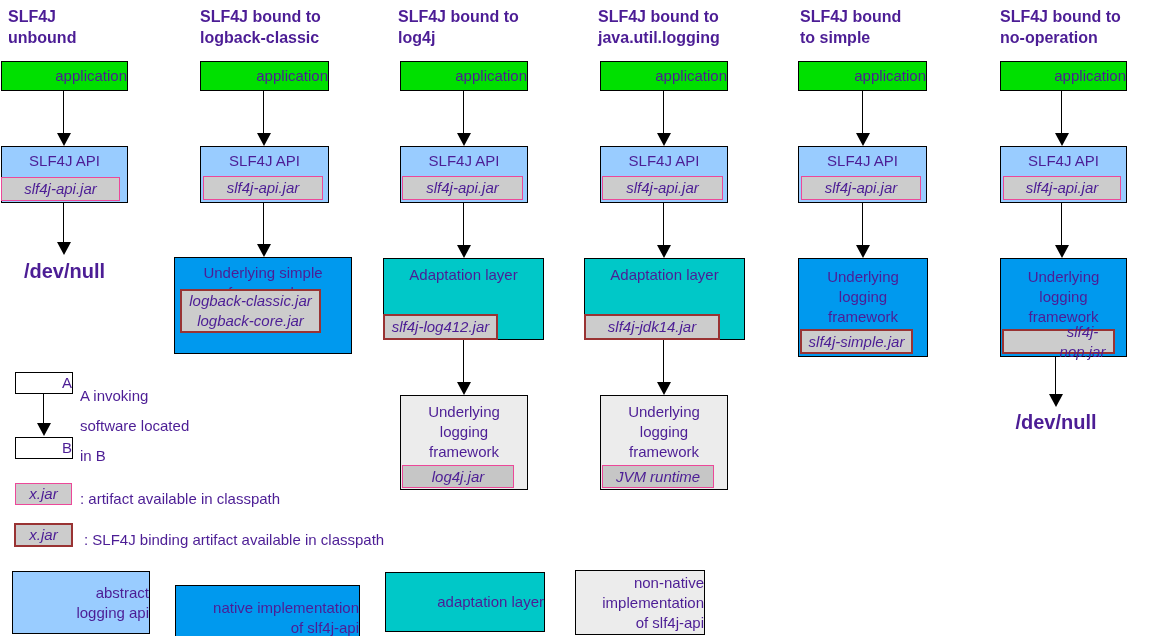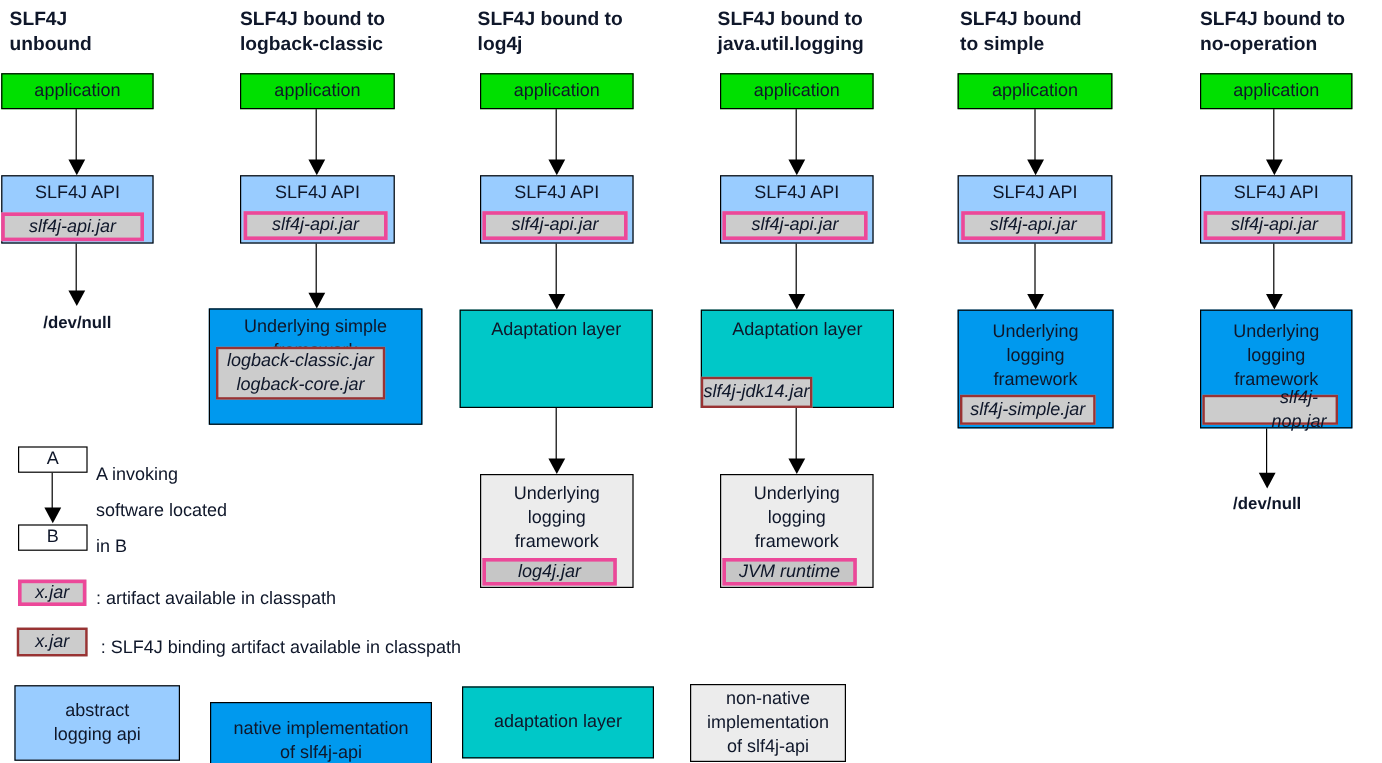--- a/index.html
+++ b/index.html
@@ -1,57 +1,57 @@
 <!DOCTYPE html>
 <html style="--application: #00e000; --abstract_api: #99ccff; --native_impl: #0099ee; --adaptation: #00c8c8; --non_native: #ececec; --jar: #cccccc; --jar_dark: #c6c6c6; --binding_border: #993333;"><head>
 <meta charset="utf-8">
 <style>
   html,body{margin:0;padding:0;background:#fff;}
   #stage{
     position:relative;width:1152px;height:636px;background:#ffffff;
-    font-family:"Liberation Sans", sans-serif;color:#0f172a;overflow:hidden;
+    font-family:"Liberation Sans", sans-serif;color:#4c1d95;overflow:hidden;
   }
   .title{
     position:absolute;font-weight:bold;font-size:16px;line-height:21px;
     white-space:pre-line;
   }
   .box{
     position:absolute;border:1px solid #000;box-sizing:border-box;
     font-size:15px;text-align:center;
   }
   .c-app{background:var(--application);}
   .c-api{background:var(--abstract_api);}
   .c-native{background:var(--native_impl);}
   .c-adapt{background:var(--adaptation);}
   .c-nonnative{background:var(--non_native);}
   .c-white{background:#ffffff;}
   .lbl{
     position:absolute;left:0;right:0;white-space:pre-line;line-height:20px;
   }
-  .vcenter{top:50%;transform:translateY(-50%);}
+  .vcenter{top:50%;transform:translateY(-50%);text-align:right;}
   .jar{
-    position:absolute;background:var(--jar);border:3px solid #ec4899;
+    position:absolute;background:var(--jar);border:1px solid #ec4899;
     box-sizing:border-box;font-style:italic;font-size:15px;line-height:20px;
     display:flex;align-items:center;justify-content:center;white-space:pre-line;
     text-align:center;
   }
   .jar-dark{background:var(--jar_dark);}
   .binding{border:2px solid var(--binding_border);}
   .arrow{position:absolute;width:16px;}
   .arrow::before{
     content:"";position:absolute;left:50%;margin-left:-1px;top:0;bottom:7px;
     width:1px;background:#000;
   }
   .arrow::after{
     content:"";position:absolute;left:50%;transform:translateX(-50%);bottom:0;
     width:0;height:0;border-left:7px solid transparent;
     border-right:7px solid transparent;border-top:13px solid #000;
   }
   .devnull{
-    position:absolute;font-weight:bold;font-size:14px;text-align:center;
+    position:absolute;font-weight:bold;font-size:20px;text-align:center;
   }
   .caption{
     position:absolute;font-size:15px;line-height:30px;white-space:pre-line;
   }
 </style>
 </head>
 <body>
 
 <div id="stage">
 
@@ -92,20 +92,21 @@
     <span class="lbl vcenter">application</span>
   </div>
   <div class="arrow" style="left:456px;top:91px;height:55px;"></div>
   <div class="box c-api" style="left:400px;top:146px;width:128px;height:57px;">
     <span class="lbl" style="top:4px;">SLF4J API</span>
     <div class="jar" style="left:1px;bottom:2px;width:121px;height:24px;">slf4j-api.jar</div>
   </div>
   <div class="arrow" style="left:456px;top:203px;height:55px;"></div>
   <div class="box c-adapt" style="left:383px;top:258px;width:161px;height:82px;">
     <span class="lbl" style="top:6px;">Adaptation layer</span>
+    <div class="jar binding" style="left:-1px;bottom:-1px;width:115px;height:26px;">slf4j-log412.jar</div>
   </div>
   <div class="arrow" style="left:456px;top:340px;height:55px;"></div>
   <div class="box c-nonnative" style="left:400px;top:395px;width:128px;height:95px;">
     <span class="lbl" style="top:6px;">Underlying
 logging
 framework</span>
     <div class="jar jar-dark" style="left:1px;bottom:1px;width:112px;height:23px;">log4j.jar</div>
   </div>
 
   <div class="title" style="left:598px;top:6px;">SLF4J bound to
@@ -114,21 +115,21 @@
     <span class="lbl vcenter">application</span>
   </div>
   <div class="arrow" style="left:656px;top:91px;height:55px;"></div>
   <div class="box c-api" style="left:600px;top:146px;width:128px;height:57px;">
     <span class="lbl" style="top:4px;">SLF4J API</span>
     <div class="jar" style="left:1px;bottom:2px;width:121px;height:24px;">slf4j-api.jar</div>
   </div>
   <div class="arrow" style="left:656px;top:203px;height:55px;"></div>
   <div class="box c-adapt" style="left:584px;top:258px;width:161px;height:82px;">
     <span class="lbl" style="top:6px;">Adaptation layer</span>
-    <div class="jar binding" style="left:-1px;bottom:-1px;width:93px;height:26px;">slf4j-jdk14.jar</div>
+    <div class="jar binding" style="left:-1px;bottom:-1px;width:136px;height:26px;">slf4j-jdk14.jar</div>
   </div>
   <div class="arrow" style="left:656px;top:340px;height:55px;"></div>
   <div class="box c-nonnative" style="left:600px;top:395px;width:128px;height:95px;">
     <span class="lbl" style="top:6px;">Underlying
 logging
 framework</span>
     <div class="jar jar-dark" style="left:1px;bottom:1px;width:112px;height:23px;">JVM runtime</div>
   </div>
 
   <div class="title" style="left:800px;top:6px;">SLF4J bound

